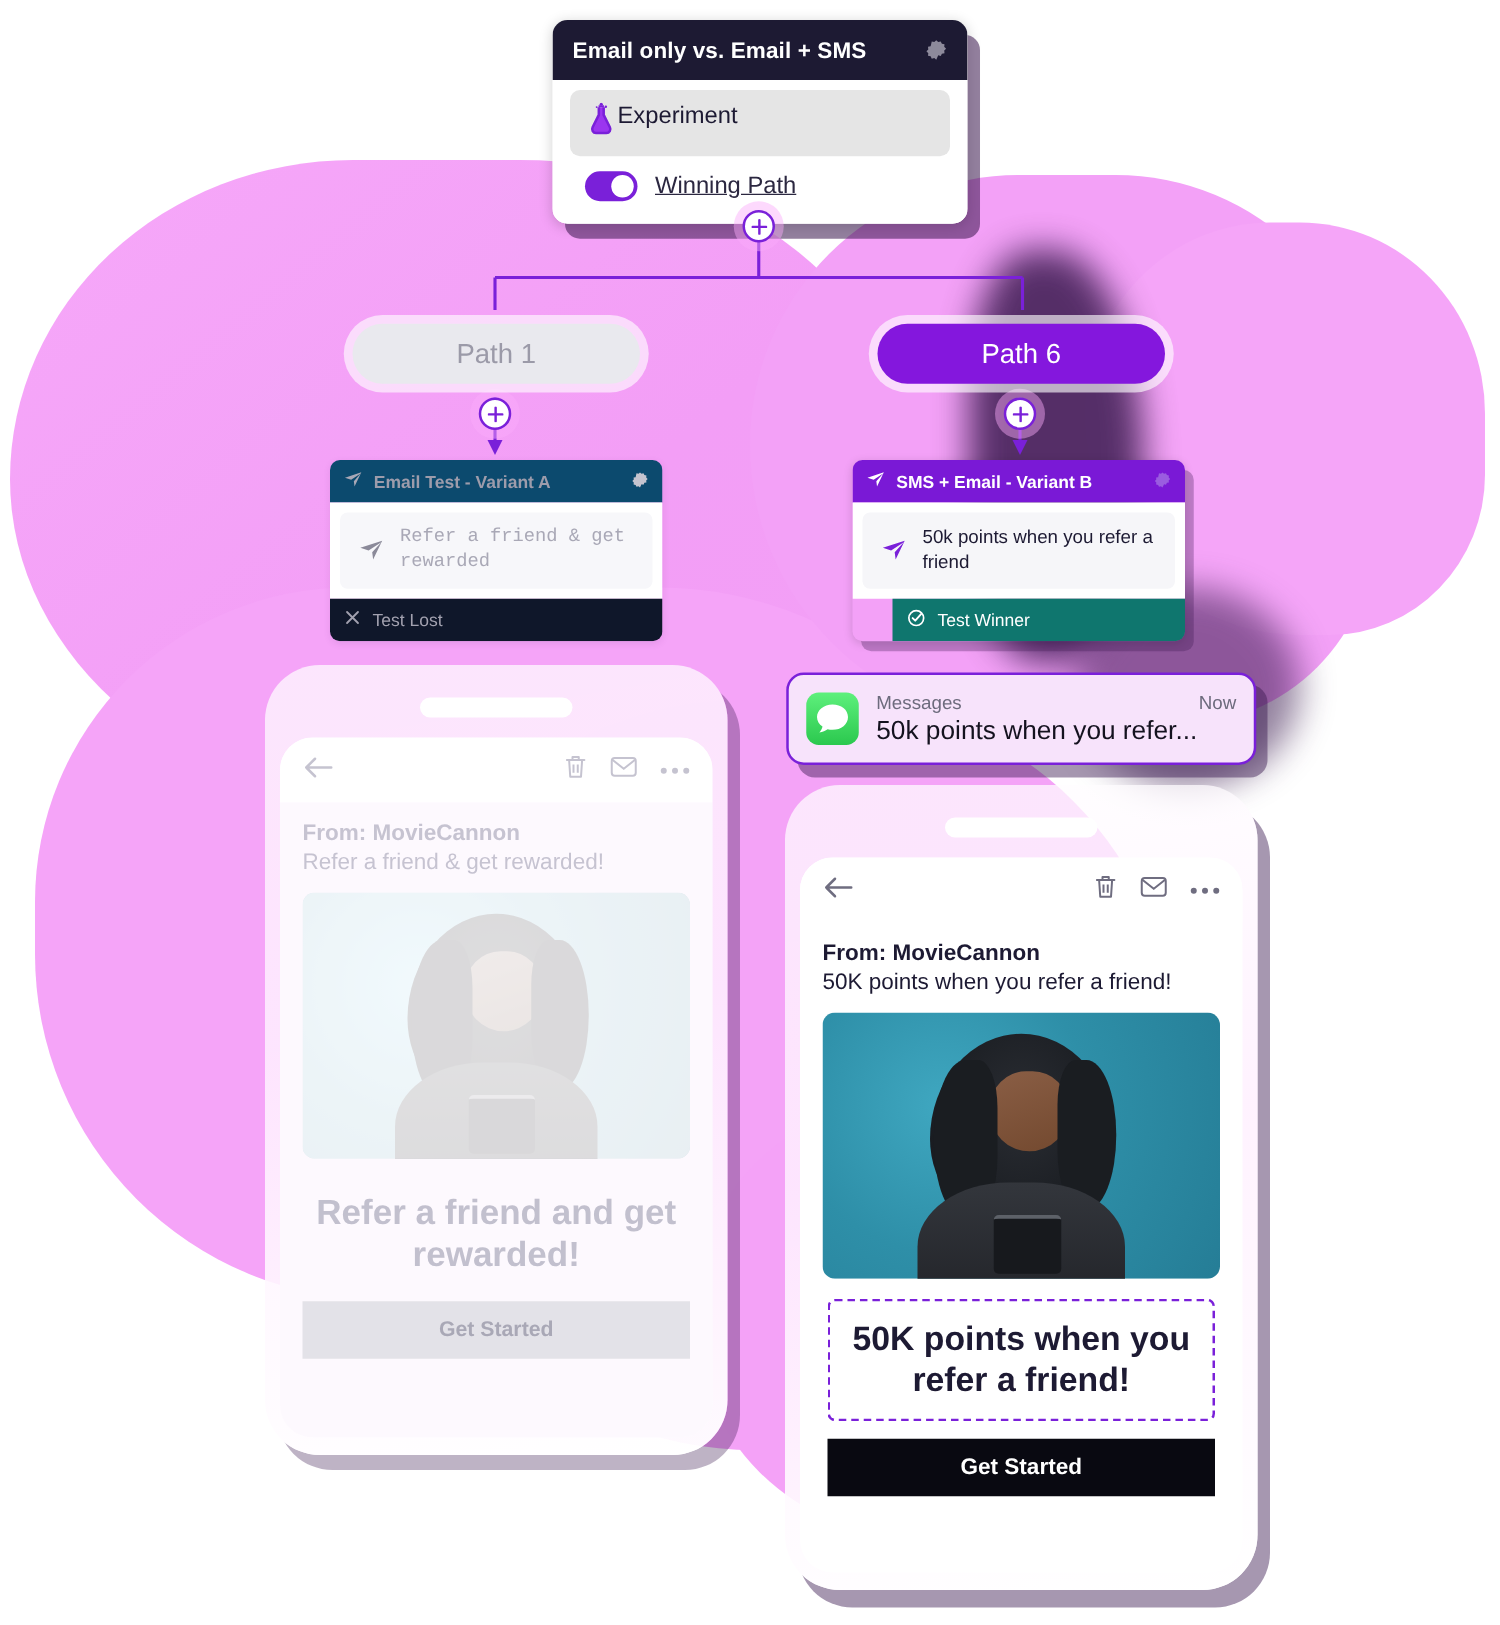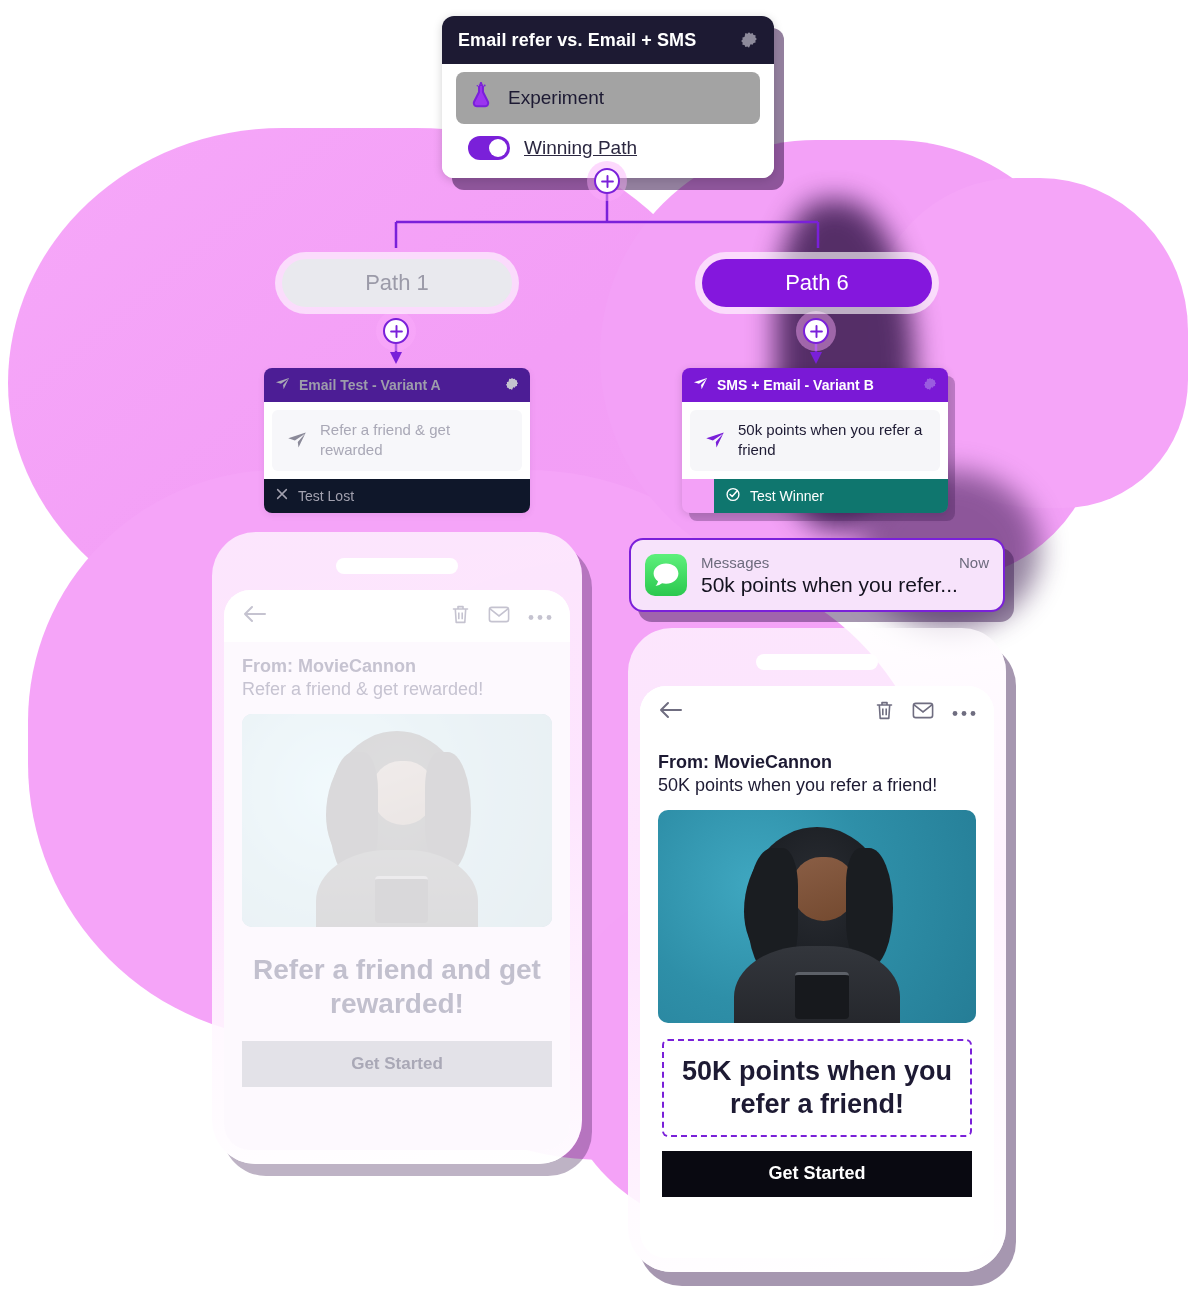--- a/index.html
+++ b/index.html
@@ -57,22 +57,22 @@
   #experiment-header {
     background: #1d1a33; color:#fff; height: 48px;
     display:flex; align-items:center; justify-content:space-between;
     padding: 0 16px;
   }
   #experiment-header .title { font-size: 18px; font-weight: 700; letter-spacing:.1px; }
   .gear { width:18px; height:18px; display:block; }
 
   #experiment-body { padding: 8px 14px 14px; background:#fff; }
   .exp-row {
-    display:flex; align-items:center; gap:14px;
-    background:#a3a3a3; border-radius:8px; padding:10px 12px;
+    display:flex; align-items:flex-start; 
+    background:#e5e5e5; border-radius:8px; padding:10px 12px;
     margin-bottom: 4px;
   }
   .exp-row .label { font-size: 19px; color:#1d1a33; font-weight:400; }
   .flask { width: 26px; height: 28px; }
 
   .toggle-row { display:flex; align-items:center; gap:14px; padding: 8px 12px 4px; }
   .switch {
     width: 42px; height: 24px; border-radius: 12px; background:#7a20d9;
     position:relative; flex:none;
   }
@@ -124,22 +124,22 @@
     display:flex; align-items:center; gap:8px;
     background:#f6f6f9; border-radius:6px; padding: 10px 10px;
   }
   .variant-msg .txt { font-size: 15px; line-height:1.35; font-weight:500; }
   .variant-footer {
     height: 34px; display:flex; align-items:center; gap:9px; padding: 0 11px;
     font-size: 14px; font-weight: 500;
   }
 
   #variant-a { left: 264px; top: 368px; box-shadow: 0 2px 6px rgba(90,40,110,.10); }
-  #variant-a .variant-header { background:#4c1d95; color:#9d9cab; }
-  #variant-a .variant-msg { background:#f7f7fa; }
+  #variant-a .variant-header { background:#0c4a6e; color:#9d9cab; }
+  #variant-a .variant-msg { background:#f7f7fa;font-family:Liberation Mono, monospace; }
   #variant-a .variant-msg .txt { color:#a9a8b6; }
   #variant-a .variant-footer { background:#0f172a; color:#a2a1af; }
 
   #variant-b { left: 682px; top: 368px; box-shadow: 7px 8px 0 0 rgba(58,24,79,.30), 0 2px 8px rgba(0,0,0,.14); }
   #variant-b .variant-header { background:#7a19d6; color:#ffffff; }
   #variant-b .variant-msg .txt { color:#1d1a33; }
   #variant-b .variant-footer { background:#0f766e; color:#ffffff;margin-left:32px; }
 
   .send-ico { width:15px; height:15px; flex:none; }
   .msg-ico-box {
@@ -273,21 +273,21 @@
   <svg id="connector-svg">
     <path d="M607 178 L607 222 M396 222 L818 222 M396 222 L396 248 M818 222 L818 248" fill="none" stroke="#7a20d9" stroke-width="2.5"></path>
     <path d="M396 318 L396 360" fill="none" stroke="#7a20d9" stroke-width="2.5"></path>
     <path d="M390 352 L396 364 L402 352 Z" fill="#7a20d9"></path>
     <path d="M816 318 L816 360" fill="none" stroke="#7a20d9" stroke-width="2.5"></path>
     <path d="M810 352 L816 364 L822 352 Z" fill="#7a20d9"></path>
   </svg>
 
   <div id="experiment-card">
     <div id="experiment-header">
-      <span class="title">Email refer vs. Email + SMS</span>
+      <span class="title">Email only vs. Email + SMS</span>
       <span>
         <svg class="gear" viewBox="0 0 24 24" fill="#8d8a9b">
           <path d="M12 8.2a3.8 3.8 0 1 0 0 7.6 3.8 3.8 0 0 0 0-7.6zm0 5.6a1.8 1.8 0 1 1 0-3.6 1.8 1.8 0 0 1 0 3.6z"></path>
           <path d="M12 1.6l2.1 1.9 2.7-.7 1.2 2.5 2.8.5-.3 2.8 2 2-2 2 .3 2.8-2.8.5-1.2 2.5-2.7-.7L12 22.4l-2.1-1.9-2.7.7-1.2-2.5-2.8-.5.3-2.8-2-2 2-2-.3-2.8 2.8-.5L7.2 2.8l2.7.7z"></path>
         </svg>
       </span>
     </div>
     <div id="experiment-body">
       <div class="exp-row">
         <span>

